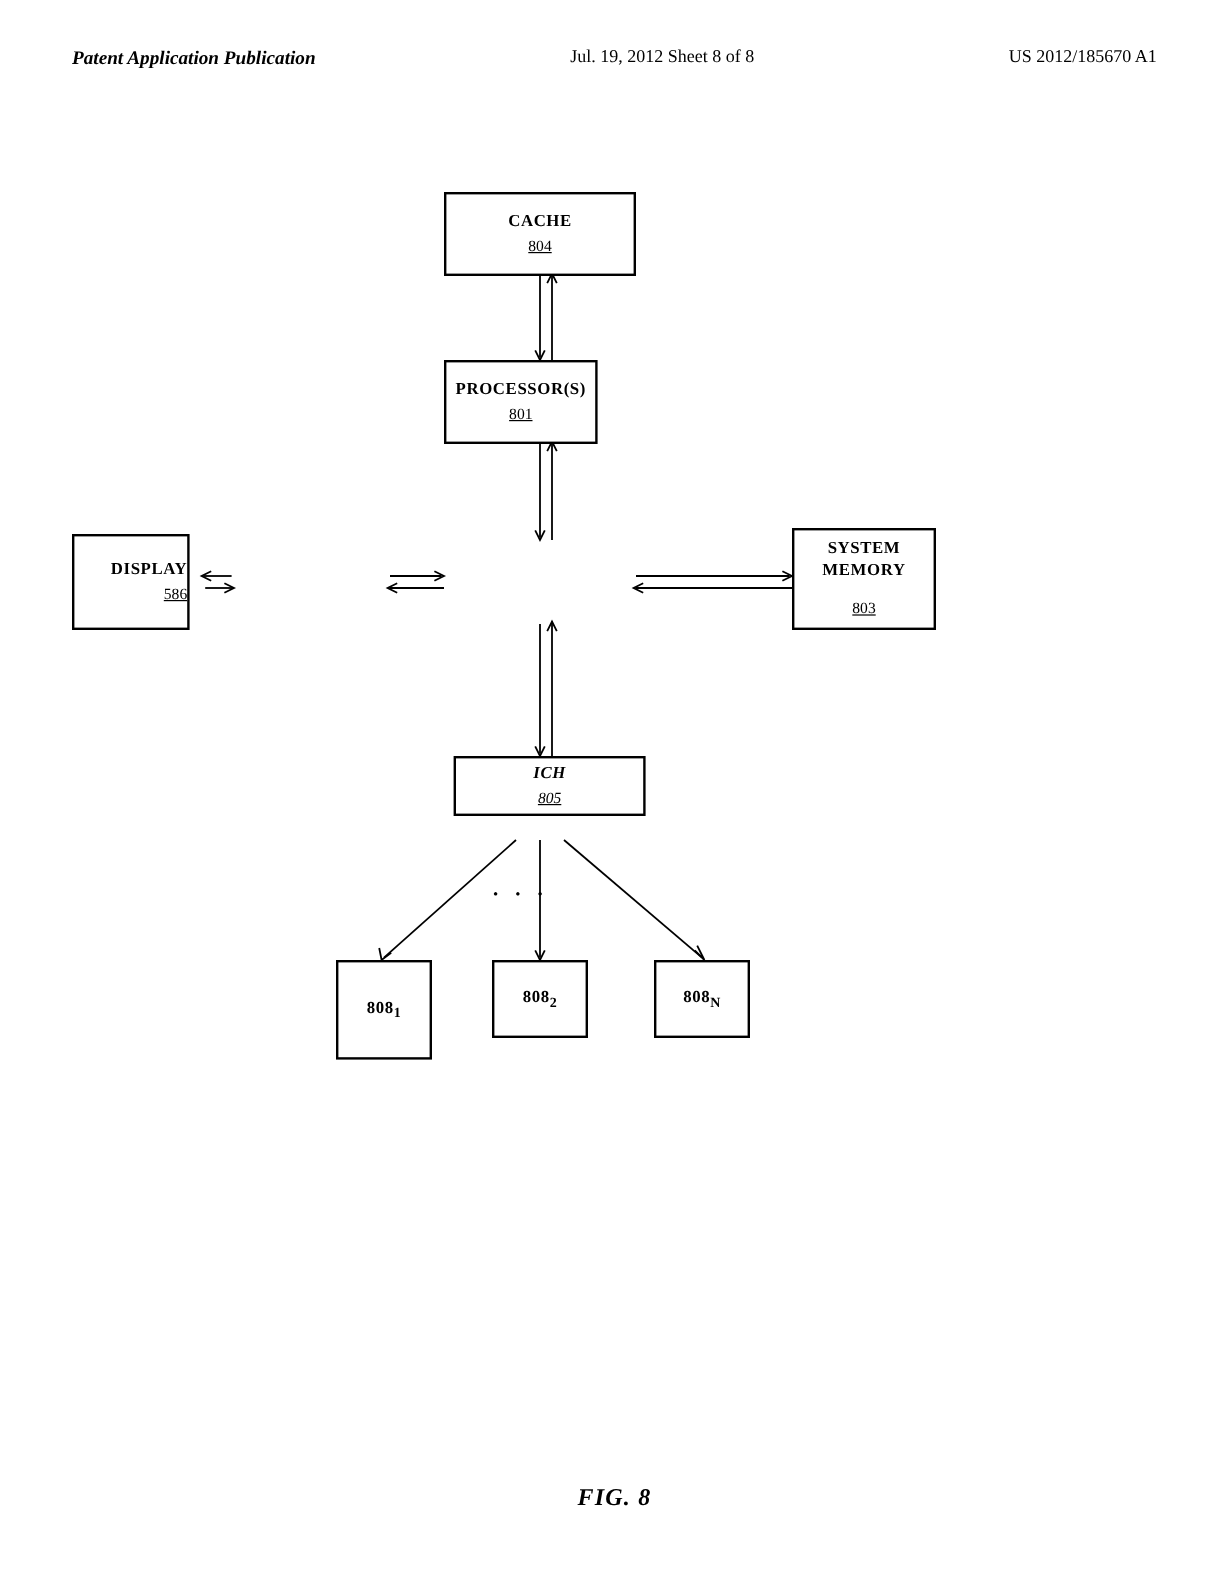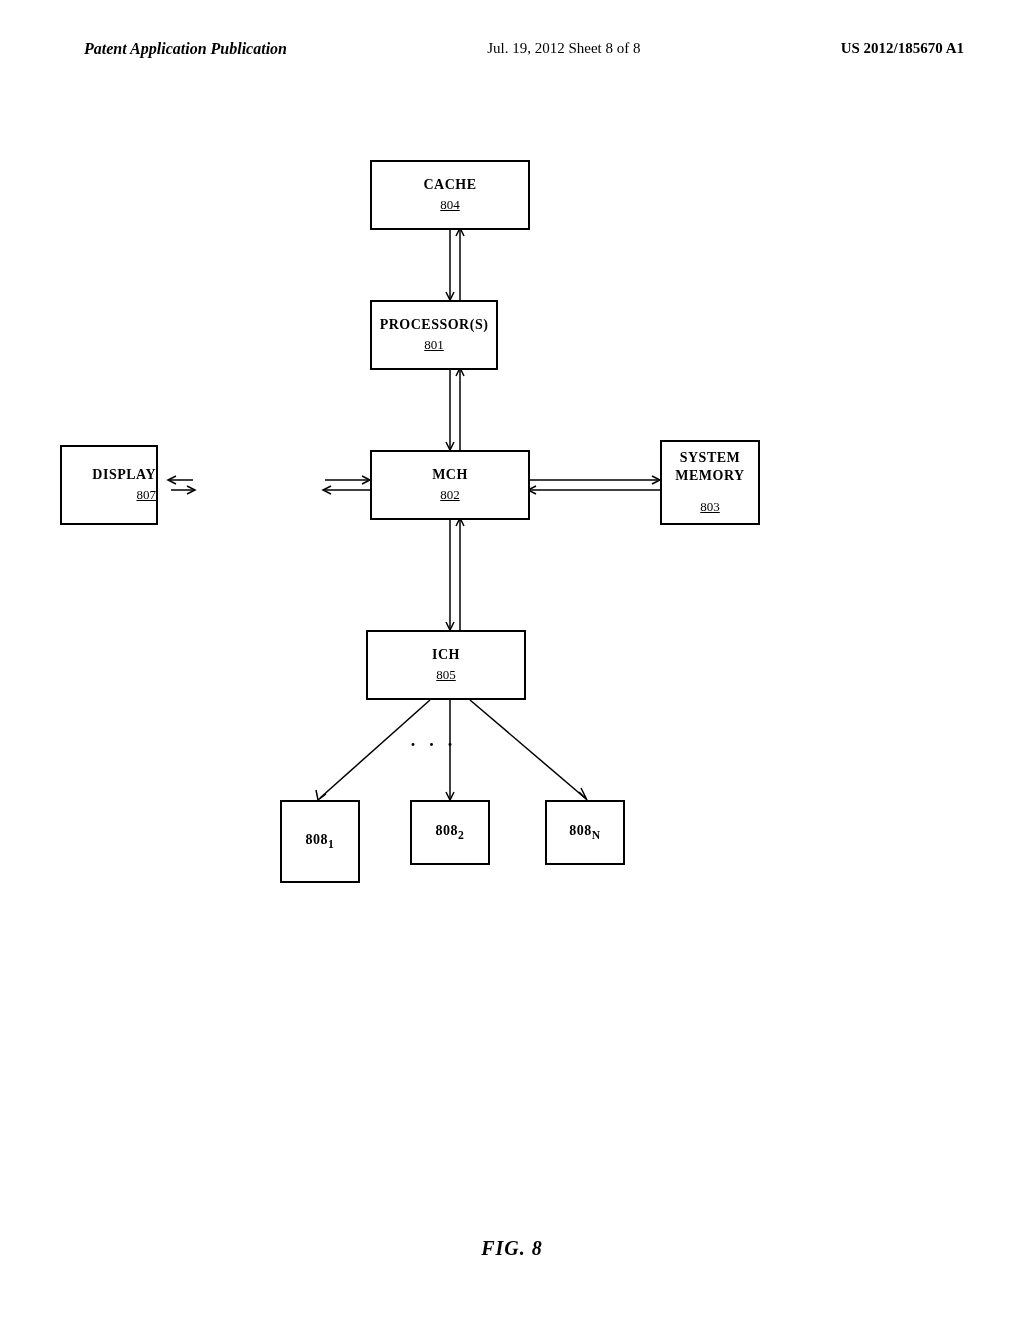--- a/index.html
+++ b/index.html
@@ -10,35 +10,35 @@
       font-family: 'Times New Roman', Times, serif;
       position: relative;
       overflow: hidden;
     }
 
     
     .header {
       display: flex;
       justify-content: space-between;
       align-items: flex-start;
-      padding: 40px 60px 0 84px;
+      padding: 40px 60px 0 60px;
       font-size: 15px;
     }
     .header-left {
       font-weight: bold;
       font-style: italic;
       font-size: 16px;
     }
     .header-center {
       font-size: 15px;
       text-align: center;
     }
     .header-right {
       font-size: 15px;
-      font-weight: bold;
+      font-weight: normal;
     }
 
     
     .diagram {
       position: absolute;
       top: 140px;
       left: 0;
       width: 1024px;
       height: 950px;
     }
@@ -171,37 +171,33 @@
   <div class="box" style="left:370px; top:20px; width:160px; height:70px;">
     <span class="label">CACHE</span>
     <span class="ref">804</span>
   </div>
 
   <div class="box" style="left:370px; top:160px; width:128px; height:70px;">
     <span class="label">PROCESSOR(S)</span>
     <span class="ref">801</span>
   </div>
 
-  <div class="box" style="left:370px; top:310px; width:160px; height:70px;">
-    <span class="label">MCH</span>
-    <span class="ref">802</span>
-  </div>
-
-  <div class="box" style="left:366px; top:490px; width:160px; height:70px;">
+
+  <div class="box" style="left:378px; top:490px; width:160px; height:50px;font-style:italic;">
     <span class="label">ICH</span>
     <span class="ref">805</span>
   </div>
 
   <div class="box" style="left:60px; top:305px; width:98px; height:80px;align-items:flex-end;">
     <span class="label">DISPLAY</span>
-    <span class="ref">807</span>
-  </div>
-
-
-  <div class="box" style="left:660px; top:300px; width:100px; height:85px;gap:12px;">
+    <span class="ref">586</span>
+  </div>
+
+
+  <div class="box" style="left:660px; top:300px; width:120px; height:85px;gap:12px;">
     <span class="label">SYSTEM<br>MEMORY</span>
     <span class="ref">803</span>
   </div>
 
   <div class="box" style="left:280px; top:660px; width:80px; height:83px;">
     <span class="label">808<sub>1</sub></span>
   </div>
 
   <div class="box" style="left:410px; top:660px; width:80px; height:65px;">
     <span class="label">808<sub>2</sub></span>

